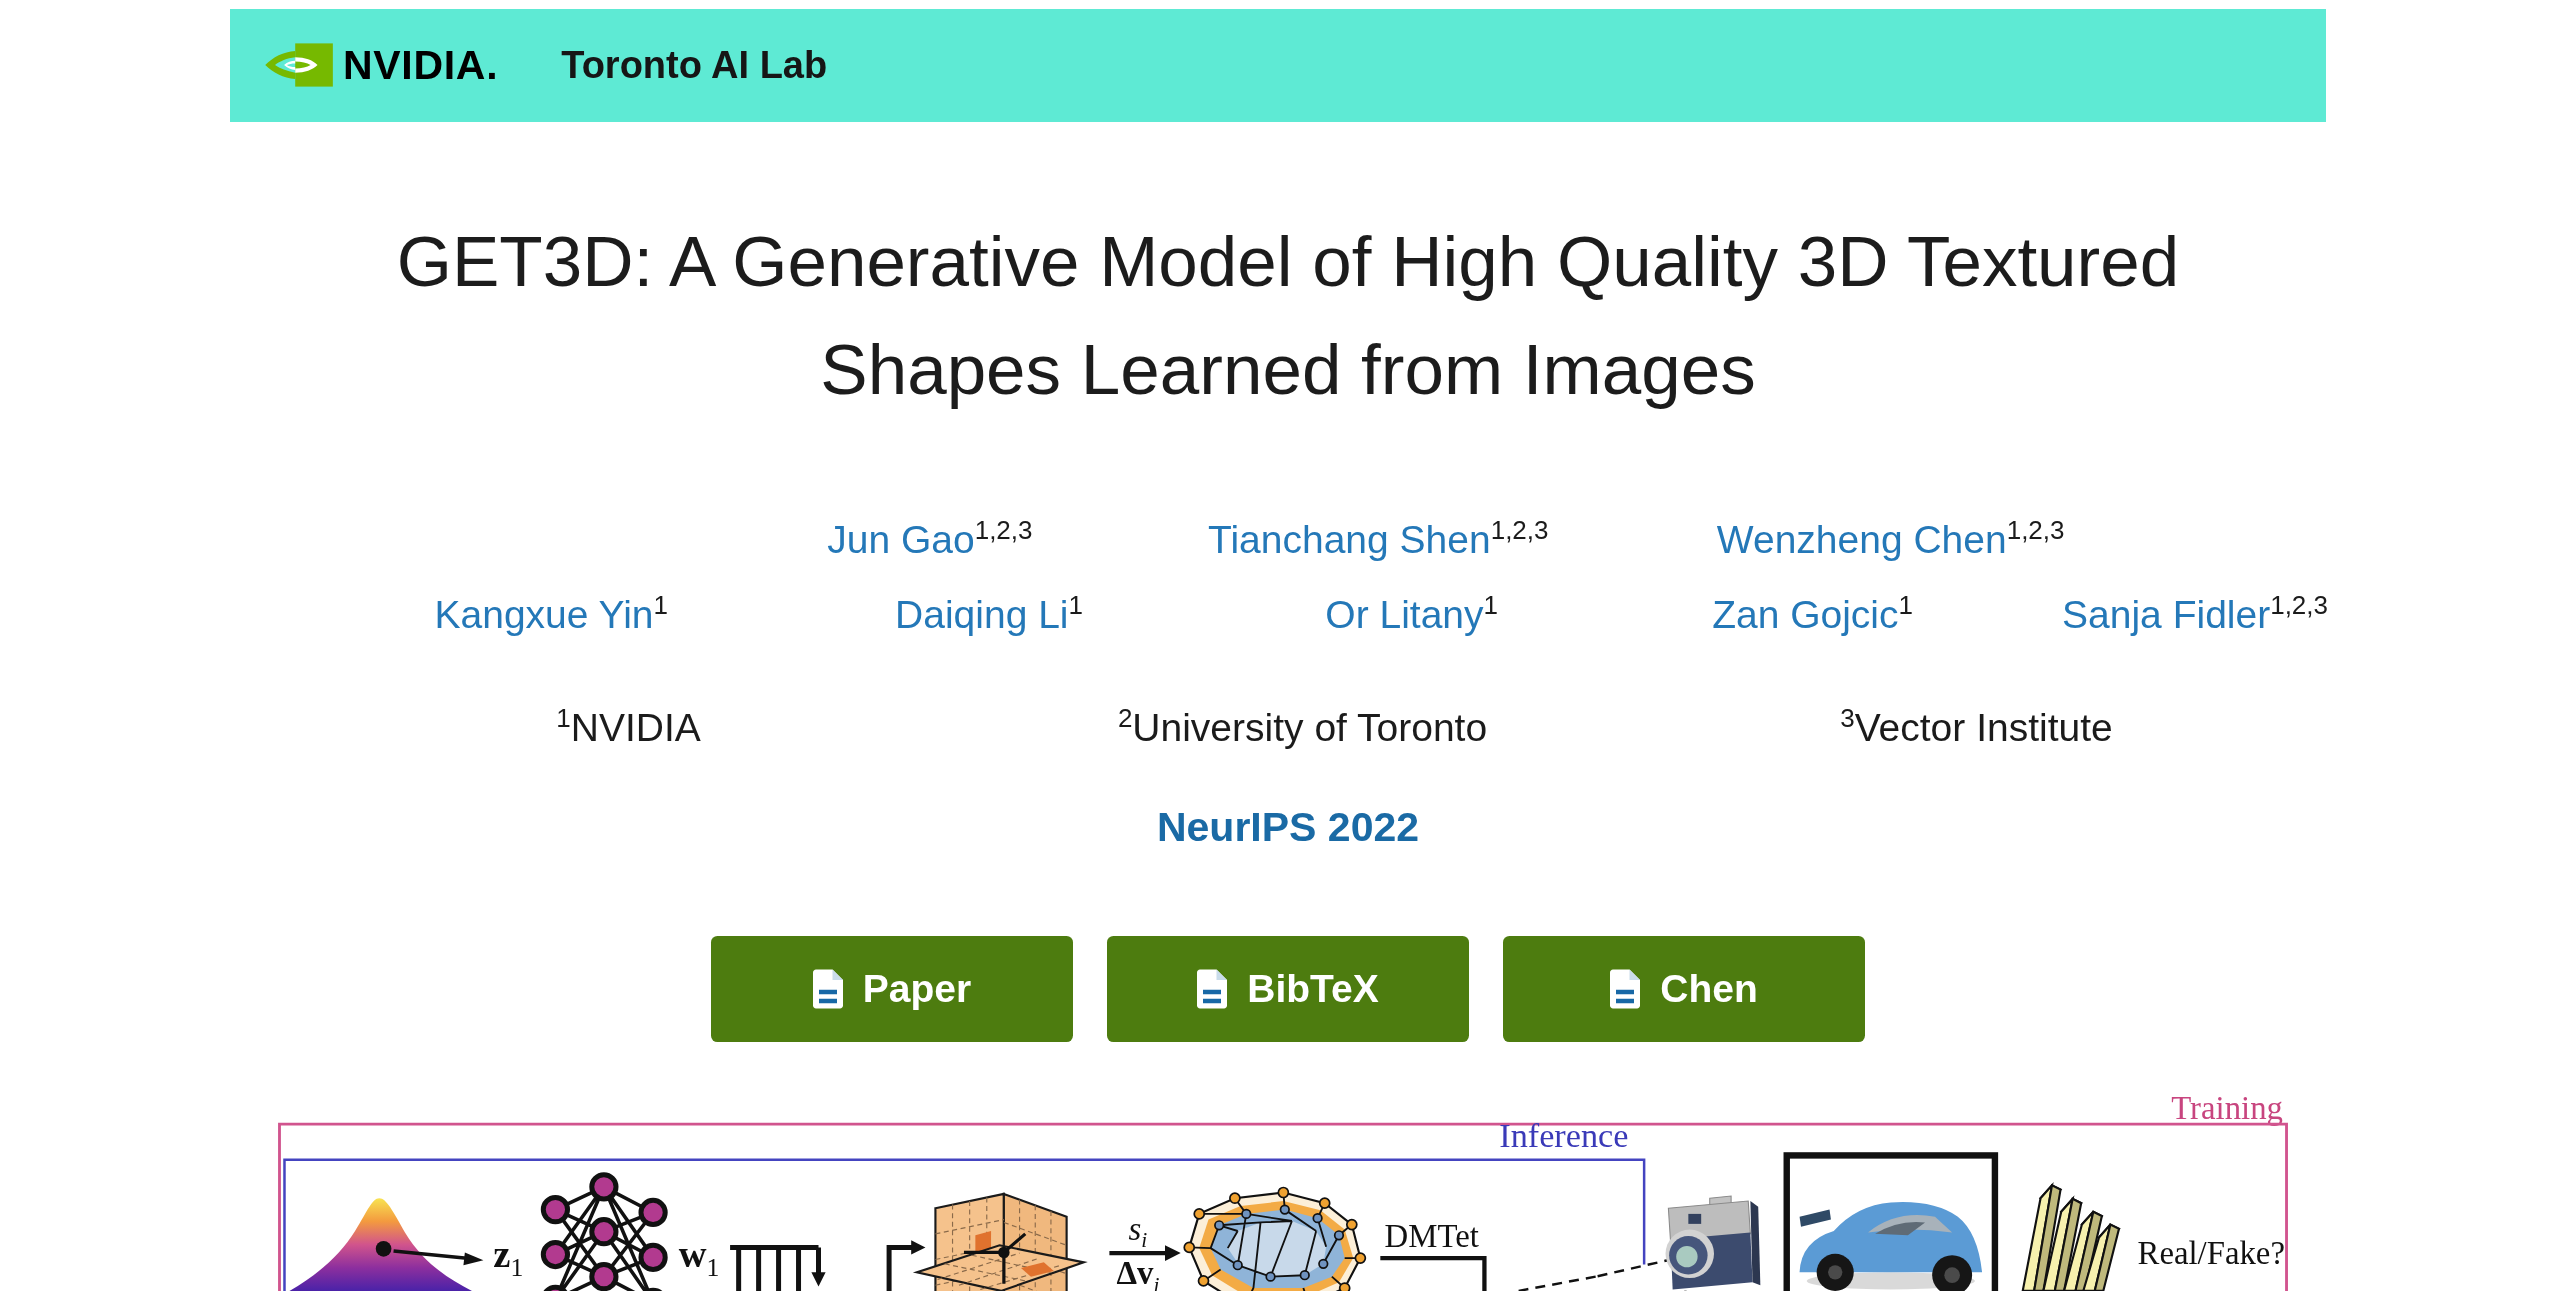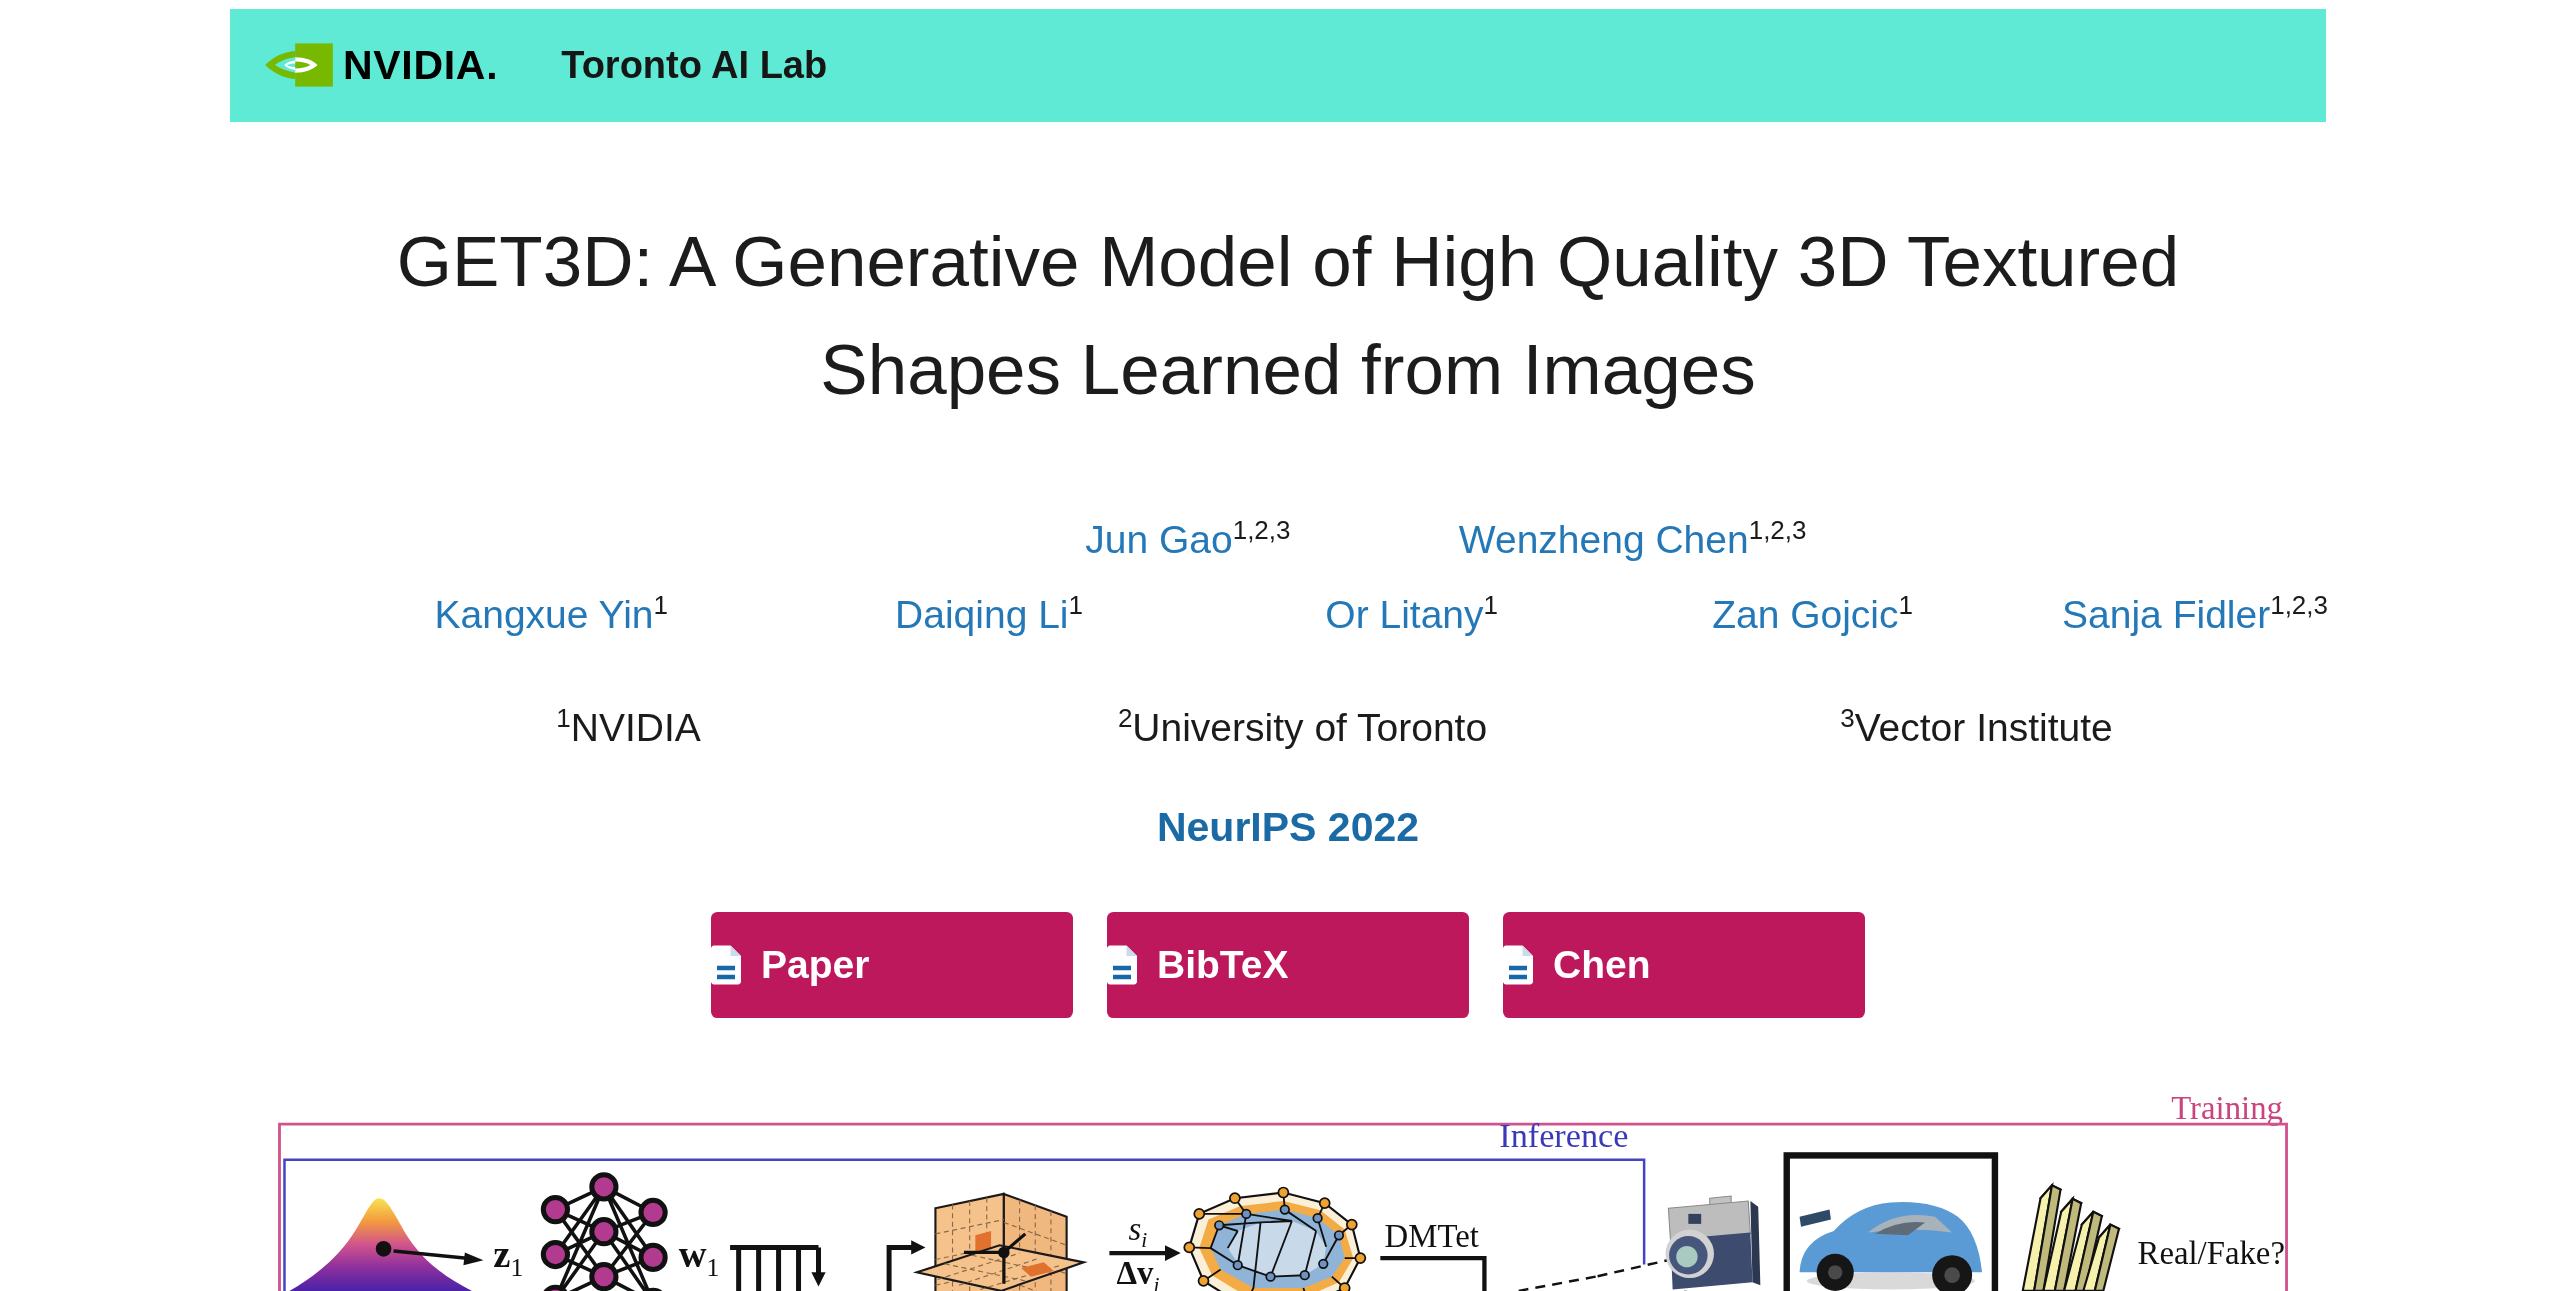--- a/index.html
+++ b/index.html
@@ -33,23 +33,23 @@
             justify-content:center; color:#1b1b1b; }
   .affil { width:674px; text-align:center; font-size:39px; }
 
   
   .venue { position:absolute; top:804px; left:0; width:2576px; text-align:center;
            font-size:41px; font-weight:700; color:#1a6aa5; }
 
   
   .buttons { position:absolute; top:912px; left:0; width:2576px; display:flex;
              justify-content:center; gap:34px; }
-  .btn { width:362px; height:106px; background:#be185d; border-radius:6.4px; color:#fff;
-         display:flex; align-items:center; gap:20px;
-         font-size:39px; font-weight:700; text-decoration:none; cursor:pointer; }
+  .btn { width:362px; height:106px; background:#4d7c0f; border-radius:6.4px; color:#fff;
+         display:flex; align-items:center; justify-content:center; gap:20px;
+         font-size:39px; font-weight:700; text-decoration:none; cursor:pointer;margin-top:24px; }
   .btn svg { width:30px; height:40px; display:block; }
 
   
   .figure { position:absolute; top:1094px; left:0; width:2576px; height:197px; }
   .fig-serif { font-family:"Liberation Serif", serif; }
 </style>
 </head>
 <body>
 
 <div class="header">
@@ -67,20 +67,23 @@
 </div>
 
 <h1 class="title">
   <span style="display:block">GET3D: A Generative Model of High Quality 3D Textured</span>
   <span style="display:block">Shapes Learned from Images</span>
 </h1>
 
 <div class="authors row1">
   <div class="author">
     <a>Jun Gao</a><span class="suptxt">1,2,3</span>
+  </div>
+  <div class="author">
+    <a>Tianchang Shen</a><span class="suptxt">1,2,3</span>
   </div>
   <div class="author">
     <a>Wenzheng Chen</a><span class="suptxt">1,2,3</span>
   </div>
 </div>
 
 <div class="authors row2">
   <div class="author">
     <a>Kangxue Yin</a><span class="suptxt">1</span>
   </div>

